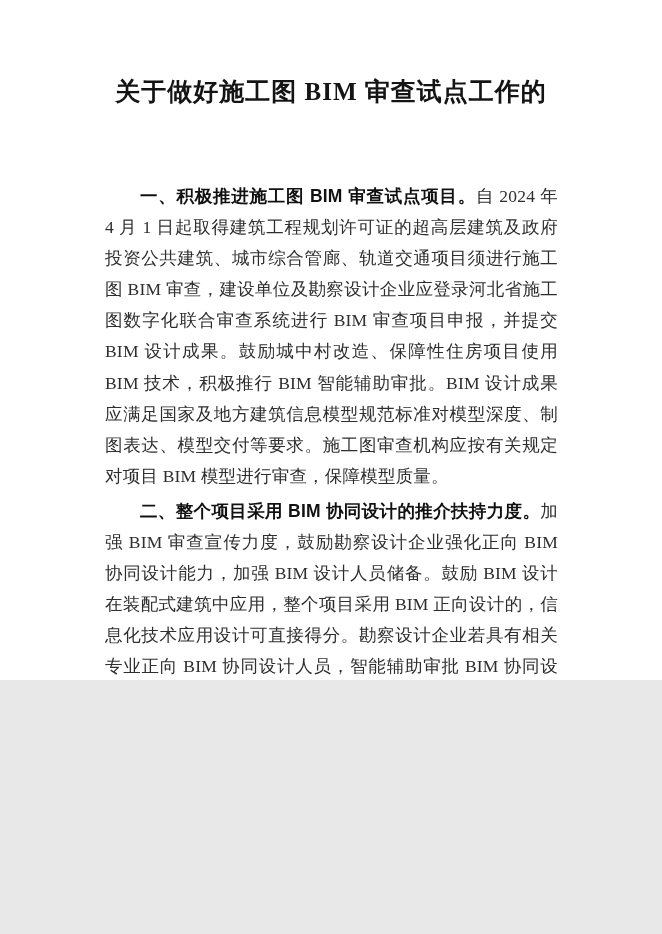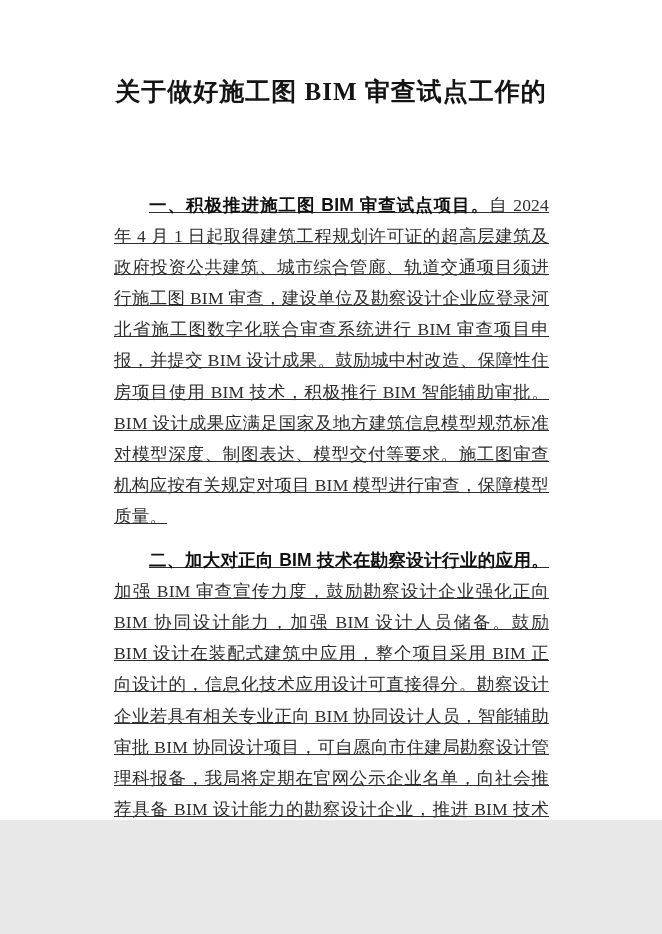--- a/index.html
+++ b/index.html
@@ -1,19 +1,19 @@
 <!DOCTYPE html>
 <html><head>
 <meta charset="utf-8">
 <style>
   html, body { margin: 0; padding: 0; background: #e8e8e8; }
   .page {
     position: relative;
     width: 662px;
-    height: 820px;
+    height: 680px;
     margin: 0 auto;
     background: #ffffff;
     overflow: hidden;
     font-family: "Liberation Serif", "DejaVu Serif", serif;
   }
   .doc-title {
     position: absolute;
     top: 74px;
     left: 0;
     width: 662px;
@@ -31,23 +31,22 @@
     left: 101px;
     top: 177px;
     width: 461px;
     font-size: 17.5px;
     line-height: 31.1px;
     letter-spacing: 0.2px;
     color: #2e2e2e;
     text-align: justify;
   }
   .para {
-    margin: 13px;
+    margin: 4px;
     text-indent: 2em;
-    text-decoration: underline;
   }
   .para-lead {
     font-weight: bold;
     color: #111111;
     font-family: "Liberation Sans", "DejaVu Sans", sans-serif;
   }
   .page-number {
     position: absolute;
     left: 99px;
     top: 860px;
@@ -97,21 +96,21 @@
 
 <div class="page">
 
   <h1 class="doc-title">
     <span>关于做好施工图 BIM 审查试点工作的</span><br>
   </h1>
 
   <div class="doc-body">
 
   <p class="para"><span class="para-lead">一、积极推进施工图 BIM 审查试点项目。</span><span>自 2024 年 4 月 1 日起取得建筑工程规划许可证的超高层建筑及政府投资公共建筑、城市综合管廊、轨道交通项目须进行施工图 BIM 审查，建设单位及勘察设计企业应登录河北省施工图数字化联合审查系统进行 BIM 审查项目申报，并提交 BIM 设计成果。鼓励城中村改造、保障性住房项目使用 BIM 技术，积极推行 BIM 智能辅助审批。BIM 设计成果应满足国家及地方建筑信息模型规范标准对模型深度、制图表达、模型交付等要求。施工图审查机构应按有关规定对项目 BIM 模型进行审查，保障模型质量。</span></p>
-      <p class="para"><span class="para-lead">二、加大对正向 BIM 技术在勘察设计行业的应用。</span><span>加强 BIM 审查宣传力度，鼓励勘察设计企业强化正向 BIM 协同设计能力，加强 BIM 设计人员储备。鼓励 BIM 设计在装配式建筑中应用，整个项目采用 BIM 正向设计的，信息化技术应用设计可直接得分。勘察设计企业若具有相关专业正向 BIM 协同设计人员，智能辅助审批 BIM 协同设计项目，可自愿向市住建局勘察设计管理科报备，我局将定期在官网公示企业名单，向社会推荐具备 BIM 设计能力的勘察设计企业，推进 BIM 技术在勘察设计行业的应用。</span></p>
+      <p class="para"><span class="para-lead">二、整个项目采用 BIM 协同设计的推介扶持力度。</span><span>加强 BIM 审查宣传力度，鼓励勘察设计企业强化正向 BIM 协同设计能力，加强 BIM 设计人员储备。鼓励 BIM 设计在装配式建筑中应用，整个项目采用 BIM 正向设计的，信息化技术应用设计可直接得分。勘察设计企业若具有相关专业正向 BIM 协同设计人员，智能辅助审批 BIM 协同设计项目，可自愿向市住建局勘察设计管理科报备，我局将定期在官网公示企业名单，向社会推荐具备 BIM 设计能力的勘察设计企业，推进 BIM 技术在勘察设计行业的应用。</span></p>
     </div>
 
   <div class="page-number">- 2 -</div>
 
   <div class="wm-wechat">
     <svg class="wechat-icon" width="27" height="22" viewBox="0 0 40 32" aria-hidden="true">
       <ellipse cx="15" cy="12.5" rx="14" ry="11.5" fill="#a2a2a2"></ellipse>
       <path d="M8 21 L5 27 L13 23 Z" fill="#a2a2a2"></path>
       <circle cx="10" cy="10" r="1.9" fill="#ffffff"></circle>
       <circle cx="19.5" cy="10" r="1.9" fill="#ffffff"></circle>

